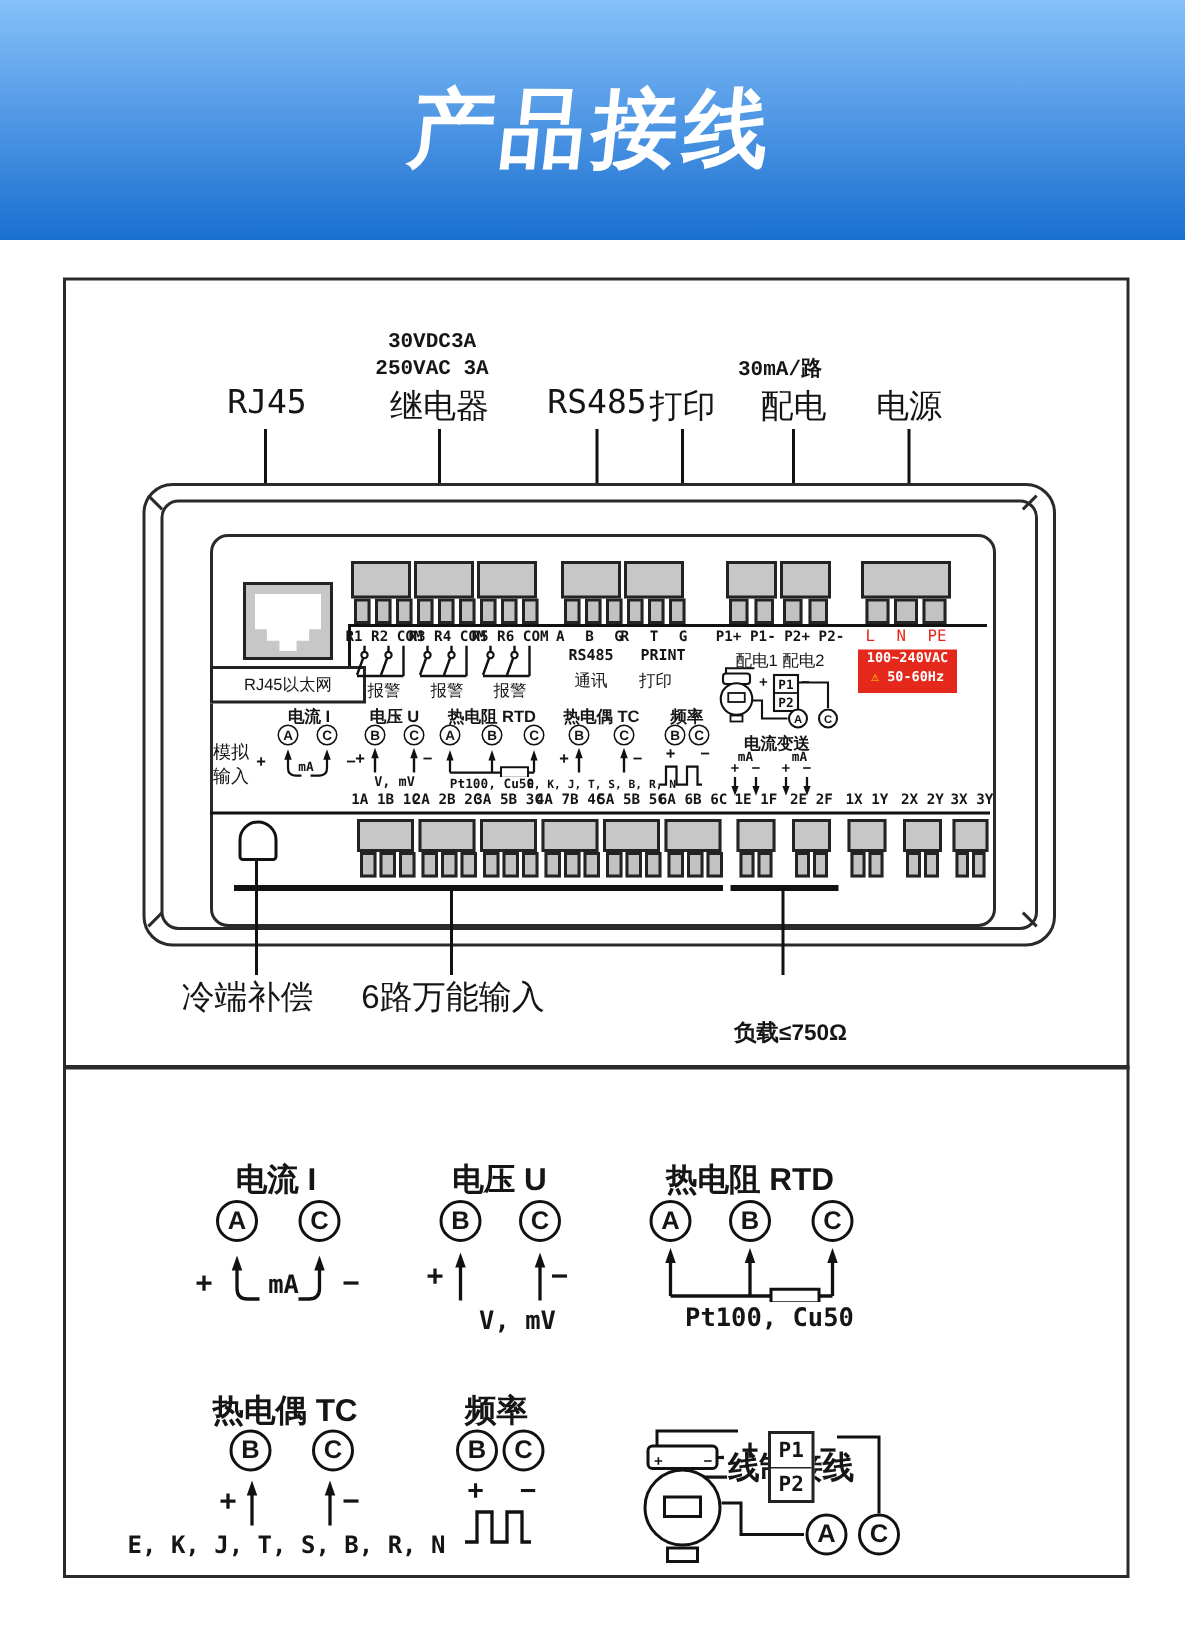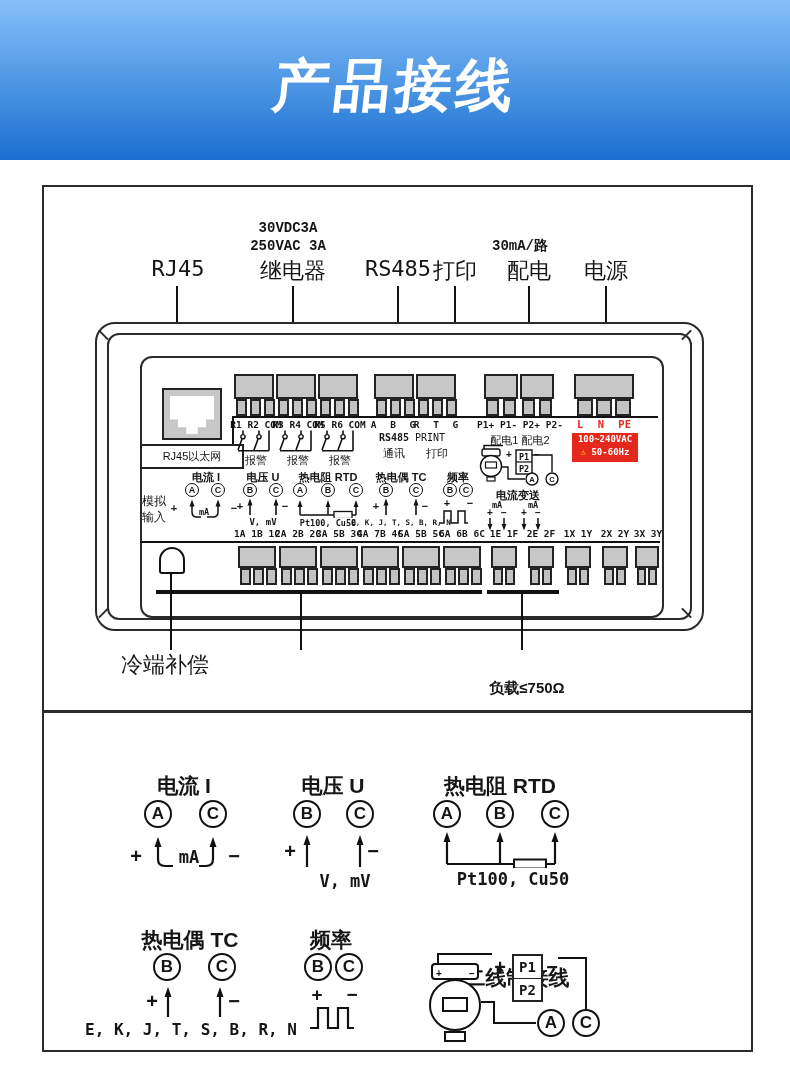--- a/index.html
+++ b/index.html
@@ -42,21 +42,21 @@
   .pc{position:absolute;top:483px;width:14px;height:14px;border:1.6px solid #111;border-radius:50%;background:#fff;
       font-size:9px;font-weight:bold;display:flex;align-items:center;justify-content:center;box-sizing:border-box}
   .cc{position:absolute;width:28px;height:28px;border:2.5px solid #111;border-radius:50%;background:#fff;
       font-size:17px;font-weight:bold;display:flex;align-items:center;justify-content:center;box-sizing:border-box}
   .sign{position:absolute;font-weight:bold;white-space:nowrap}
   .etitle{position:absolute;font-size:21px;font-weight:bold;white-space:nowrap}
   .ecap{position:absolute;font-size:17px;font-family:"DejaVu Sans Mono",monospace;font-weight:bold;white-space:nowrap}
   .callout{position:absolute;font-size:22px;white-space:nowrap}
   .redbox{position:absolute;left:572px;top:433px;width:66px;height:29px;background:#e4291c;color:#fff;
           text-align:center;font-size:9px;font-weight:bold;line-height:13px;font-family:"DejaVu Sans Mono",monospace}
-  .lnpe{position:absolute;top:418px;color:#e4291c;font-weight:bold;font-size:10.5px;word-spacing:8px;
+  .lnpe{position:absolute;top:418px;color:#e4291c;font-weight:normal;font-size:10.5px;word-spacing:8px;
         font-family:"DejaVu Sans Mono",monospace;white-space:nowrap}
   .ethbox{position:absolute;left:140px;top:444px;width:104px;height:25px;border:2px solid #232323;box-sizing:border-box;
           display:flex;align-items:center;justify-content:center;font-size:11px;background:#fff}
   .p12box{position:absolute;border:2px solid #232323;box-sizing:border-box;background:#fff;text-align:center}
   svg{display:block}
 </style>
 </head>
 <body>
 
 <div class="page">
@@ -180,21 +180,21 @@
     <path d="M8,0.5 V4 M24,0.5 V4 M34,0.5 V4 M7,9 L3,20 M23,9 L19,20 M3,20.7 H34 M34,20.7 V4" stroke="#111" stroke-width="1.6" fill="none"></path>
     <circle cx="8" cy="6.7" r="2.1" fill="#fff" stroke="#111" stroke-width="1.4"></circle>
     <circle cx="24" cy="6.7" r="2.1" fill="#fff" stroke="#111" stroke-width="1.4"></circle>
   </svg>
   <span class="abs cx nw" style="left:256px;top:453px;font-size:11px">报警</span>
   <span class="abs cx nw" style="left:298px;top:453px;font-size:11px">报警</span>
   <span class="abs cx nw" style="left:340px;top:453px;font-size:11px">报警</span>
 
   <span class="abs cx nw mono" style="left:394px;top:432px;font-size:10px;font-weight:bold">RS485</span>
   <span class="abs cx nw" style="left:394px;top:446px;font-size:11px">通讯</span>
-  <span class="abs cx nw mono" style="left:430px;top:432px;font-size:10px;font-weight:normal">PRINT</span>
+  <span class="abs cx nw mono" style="left:442px;top:432px;font-size:10px;font-weight:bold">PRINT</span>
   <span class="abs cx nw" style="left:437px;top:446px;font-size:11px">打印</span>
 
   <span class="abs cx nw" style="left:520px;top:433px;font-size:11px">配电1 配电2</span>
   <svg class="abs" style="left:478px;top:444px" width="84" height="46" viewBox="0 0 84 46">
     <path d="M6,5 V1.5 H25 M54,11 H74 V28 M24,23 H30 V35 H47" stroke="#111" stroke-width="1.4" fill="none"></path>
     <rect x="4" y="5" width="18" height="7" rx="2" fill="#fff" stroke="#111" stroke-width="1.4"></rect>
     <circle cx="13" cy="22" r="10.5" fill="#fff" stroke="#111" stroke-width="1.4"></circle>
     <rect x="7.5" y="18" width="11" height="6" fill="#fff" stroke="#111" stroke-width="1.2"></rect>
     <rect x="9" y="33" width="8" height="4" fill="#fff" stroke="#111" stroke-width="1.2"></rect>
     <text x="31" y="14" font-size="10" font-weight="bold" text-anchor="middle" fill="#111">+</text>
@@ -381,20 +381,21 @@
       <div class="hole" style="width:9px"></div>
       <div class="hole" style="width:9px"></div>
     </div>
 
   <div class="useg" style="left:156px;top:590px;width:326px"></div>
   <div class="useg" style="left:487px;top:590px;width:72px"></div>
   <div class="vl" style="left:170px;top:574px;height:76px"></div>
   <div class="vl" style="left:300px;top:594px;height:56px"></div>
   <div class="vl" style="left:521px;top:594px;height:56px"></div>
   <span class="callout cx" style="left:165px;top:650px">冷端补偿</span>
+  <span class="callout cx" style="left:302px;top:650px">6路万能输入</span>
   <span class="abs cx nw" style="left:527px;top:679px;font-size:15px;font-weight:bold">负载≤750Ω</span>
 
 
   <span class="etitle cx" style="left:184px;top:772px">电流 I</span>
   <div class="cc" style="left:144px;top:800px">A</div>
   <div class="cc" style="left:199px;top:800px">C</div>
   <svg class="abs" style="left:146px;top:836px" width="80" height="34" viewBox="0 0 80 34">
     <path d="M12,9 V23 Q12,30 19,30 H27 M53,30 H60 Q67,30 67,23 V9" stroke="#111" stroke-width="2.2" fill="none"></path>
     <polygon points="12,1 8.5,11 15.5,11" fill="#111"></polygon>
     <polygon points="67,1 63.5,11 70.5,11" fill="#111"></polygon>

